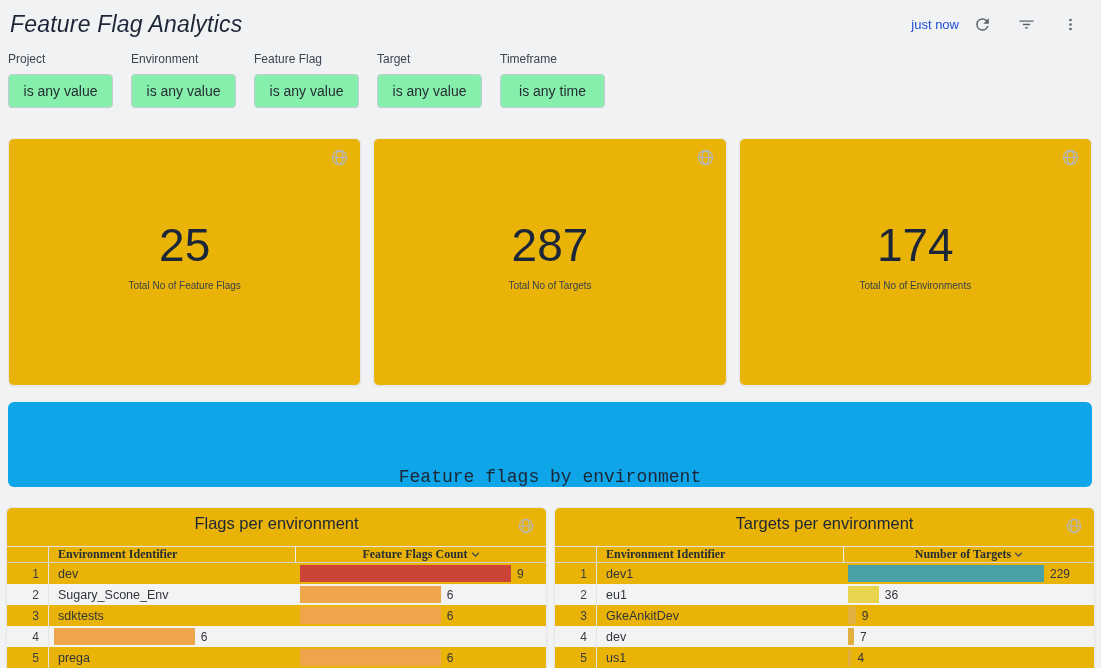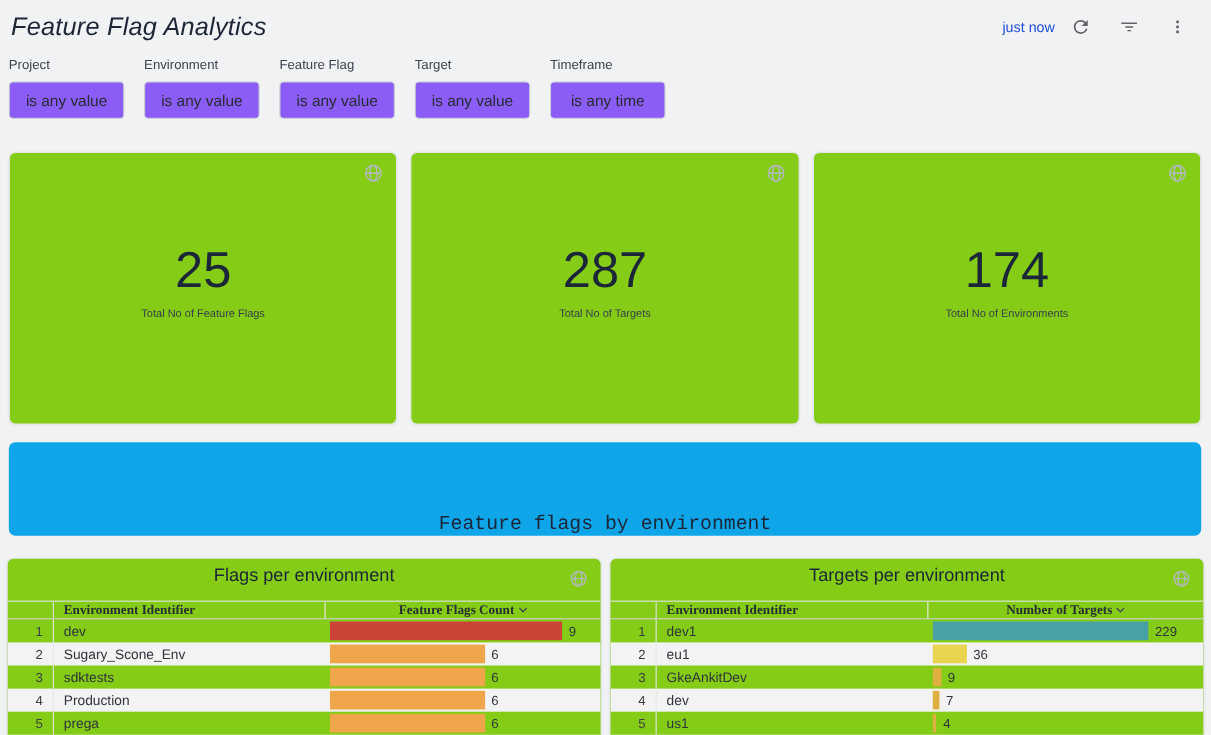--- a/index.html
+++ b/index.html
@@ -22,26 +22,26 @@
     width: 34px; height: 34px; display: flex; align-items: center; justify-content: center;
     border: none; background: transparent; cursor: pointer; border-radius: 50%;
   }
   .icon-btn + .icon-btn { margin-left: 10px; }
   
   .filters { display: flex; gap: 18px; padding: 10px 0 0 8px; }
   .filter-group { display: flex; flex-direction: column; }
   .filter-label { font-size: 12px; color: #3c4450; margin-bottom: 8px; }
   .filter-btn {
     min-width: 105px; height: 34px; padding: 0 12px;
-    background: #8b5cf6; border: 1px solid #c7cbd1; border-radius: 4px;
+    background: #86efac; border: 1px solid #c7cbd1; border-radius: 4px;
     font-family: inherit; font-size: 14px; color: #262d33; text-align: center; cursor: pointer;
   }
   
   .card {
-    background: #84cc16; border: 1px solid #e4e6ea; border-radius: 6px;
+    background: #eab308; border: 1px solid #e4e6ea; border-radius: 6px;
     box-shadow: 0 1px 2px rgba(40,50,60,0.05); position: relative;
   }
   .kpi-row { display: flex; gap: 12px; margin: 30px 9px 0 8px; height: 248px; }
   .kpi-card { flex: 1; display: flex; flex-direction: column; align-items: center; justify-content: center; }
   .tile-globe { position: absolute; top: 10px; right: 12px; }
   .kpi-value { font-size: 46px; color: #1b2638; transform: translateY(-10px); }
   .kpi-label { font-size: 10px; color: #37404d; margin-top: 4px; transform: translateY(-6px); }
   
   .section-tile {
     margin: 16px 9px 0 8px; height: 85px;
@@ -210,21 +210,20 @@
       <div class="tg-row">
         <div class="cell-num">3</div>
         <div class="cell-name">sdktests</div>
         <div class="cell-bar">
           <div class="bar" style="width: 140.667px; background: rgb(239, 166, 74);"></div>
           <span class="bar-label">6</span>
         </div>
       </div>
       <div class="tg-row">
         <div class="cell-num">4</div>
-        <div class="cell-name">Production</div>
         <div class="cell-bar">
           <div class="bar" style="width: 140.667px; background: rgb(239, 166, 74);"></div>
           <span class="bar-label">6</span>
         </div>
       </div>
       <div class="tg-row">
         <div class="cell-num">5</div>
         <div class="cell-name">prega</div>
         <div class="cell-bar">
           <div class="bar" style="width: 140.667px; background: rgb(239, 166, 74);"></div>

